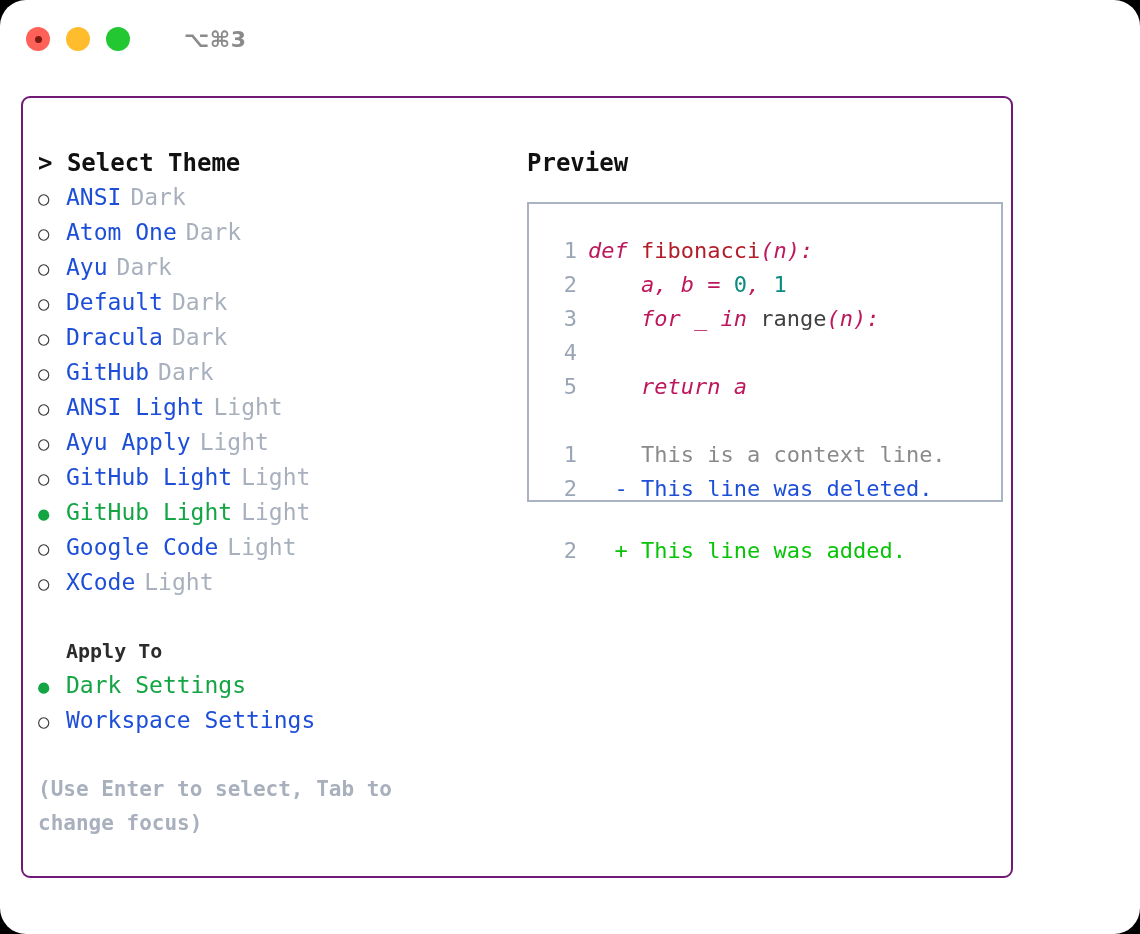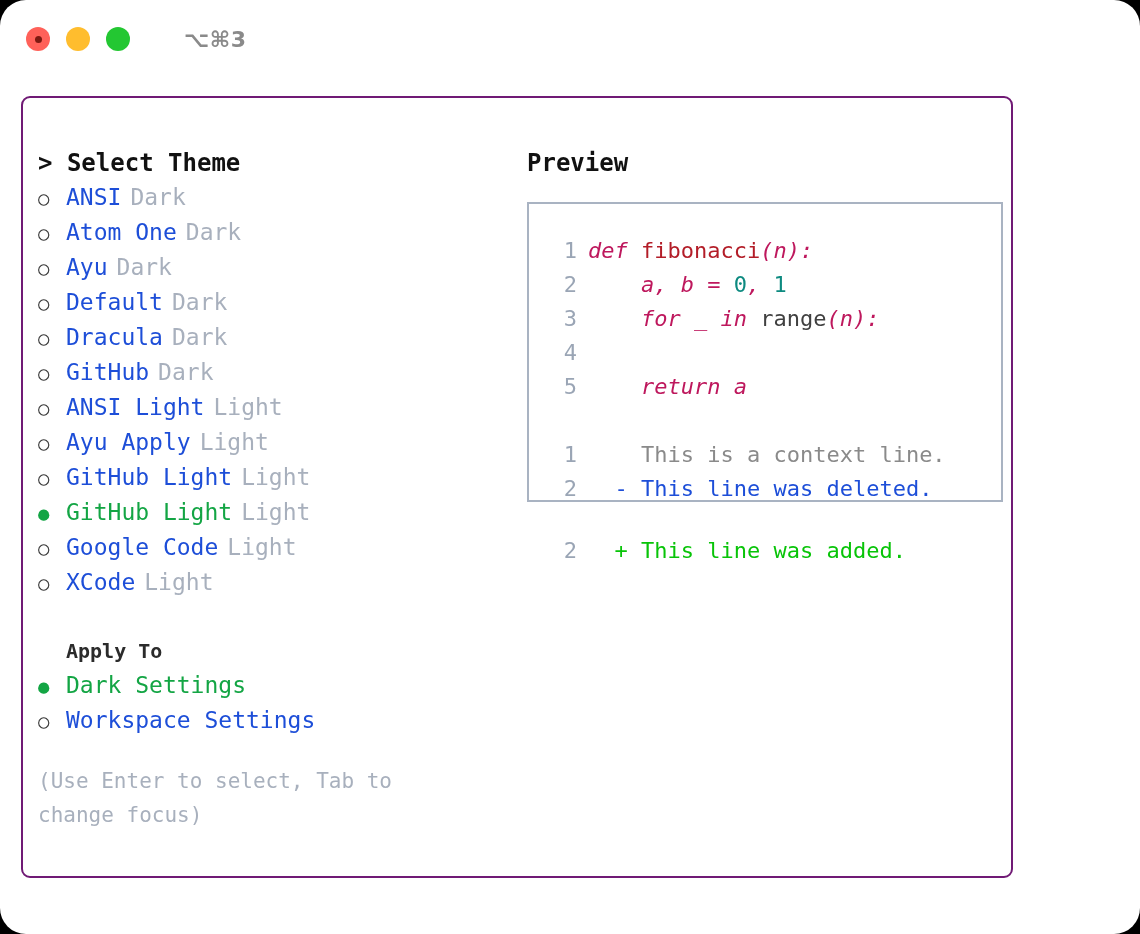--- a/index.html
+++ b/index.html
@@ -132,26 +132,27 @@
   .apply-header {
     font-size: 20px;
     color: #2b2b2b;
     line-height: 34px;
     padding-left: 28px;
     white-space: pre;
     font-weight: bold;
   }
 
   .hint {
-    margin-top: 26px;
+    margin-top: 34px;
     font-size: 21px;
     line-height: 34px;
     color: #a8b0bd;
     width: 410px;
     white-space: pre-wrap;
+    font-weight: bold;
   }
 
   
   .right-col {
     position: absolute;
     left: 504px;
     top: 48px;
     width: 500px;
   }
   .preview-title {

